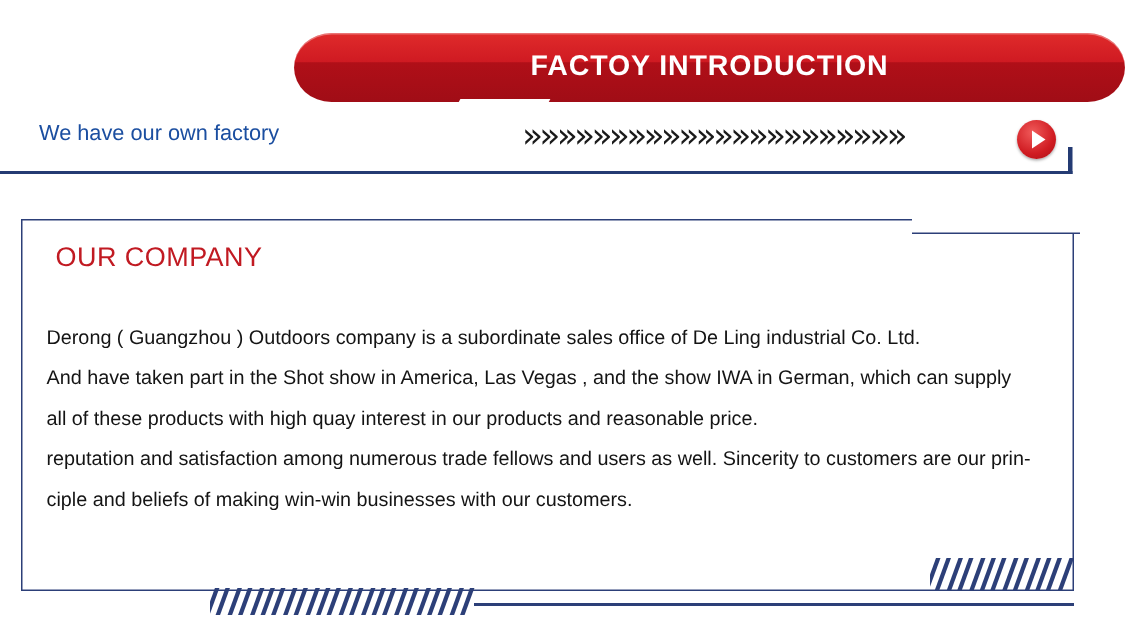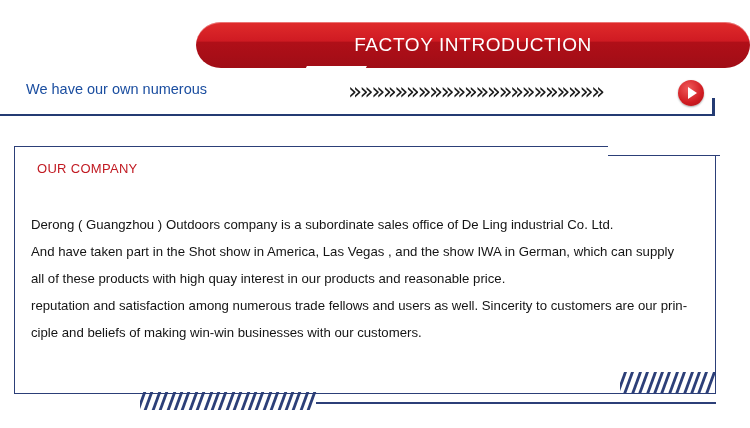--- a/index.html
+++ b/index.html
@@ -38,21 +38,21 @@
   }
   .banner-title {
     position: absolute;
     left: 0;
     top: 0;
     width: 100%;
     line-height: 46px;
     text-align: center;
     color: #ffffff;
     font-size: 19px;
-    font-weight: normal;
+    font-weight: bold;
     letter-spacing: .6px;
     box-sizing: border-box;
   }
 
   
   .subrow {
     position: absolute;
     left: 0;
     top: 70px;
     width: 750px;
@@ -151,21 +151,21 @@
     top: 155px;
     width: 112px;
     height: 1px;
     background: #2c3f78;
   }
 
   .company-head {
     position: absolute;
     left: 22px;
     top: 14px;
-    font-size: 13px;
+    font-size: 18px;
     color: #c11a22;
     letter-spacing: .3px;
   }
 
   .body-text {
     position: absolute;
     left: 16px;
     top: 44px;
     width: 672px;
     font-size: 13.2px;
@@ -223,21 +223,21 @@
 </head>
 <body>
 
 <div class="banner-wrap">
   <div class="banner">
     <div class="banner-title">FACTOY INTRODUCTION</div>
   </div>
 </div>
 
 <div class="subrow">
-  <div class="subtitle">We have our own numerous</div>
+  <div class="subtitle">We have our own factory</div>
   <div class="rule"></div>
   <div class="rule-right"></div>
 </div>
 <div class="wedge"></div>
 <div class="chev-strip">»»»»»»»»»»»»»»»»»»»»»»</div>
 <div class="play-btn"></div>
 
 <div class="panel">
   <div class="company-head">OUR COMPANY</div>
   <div class="body-text">

